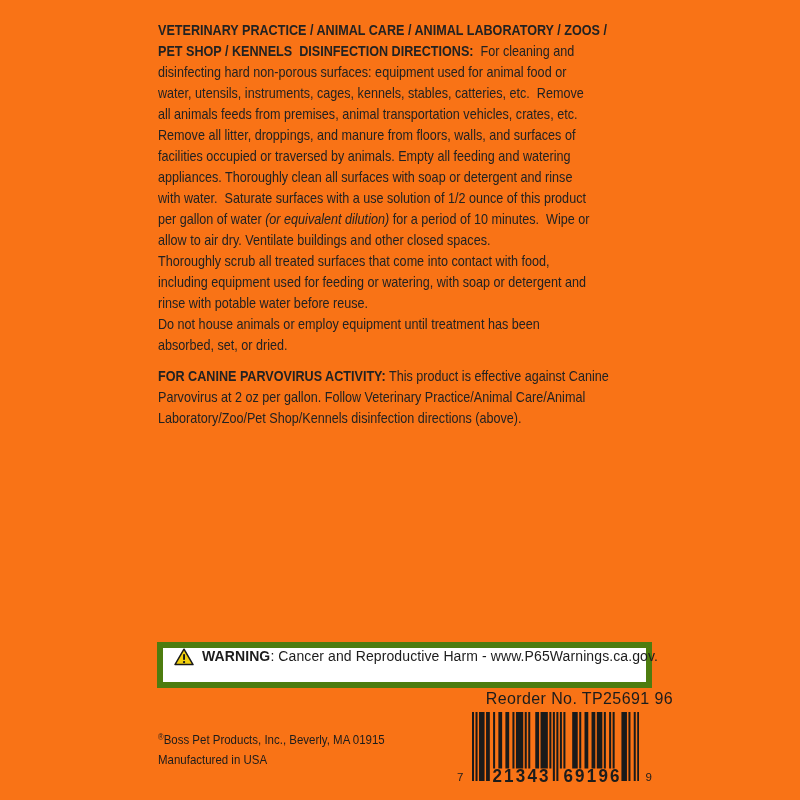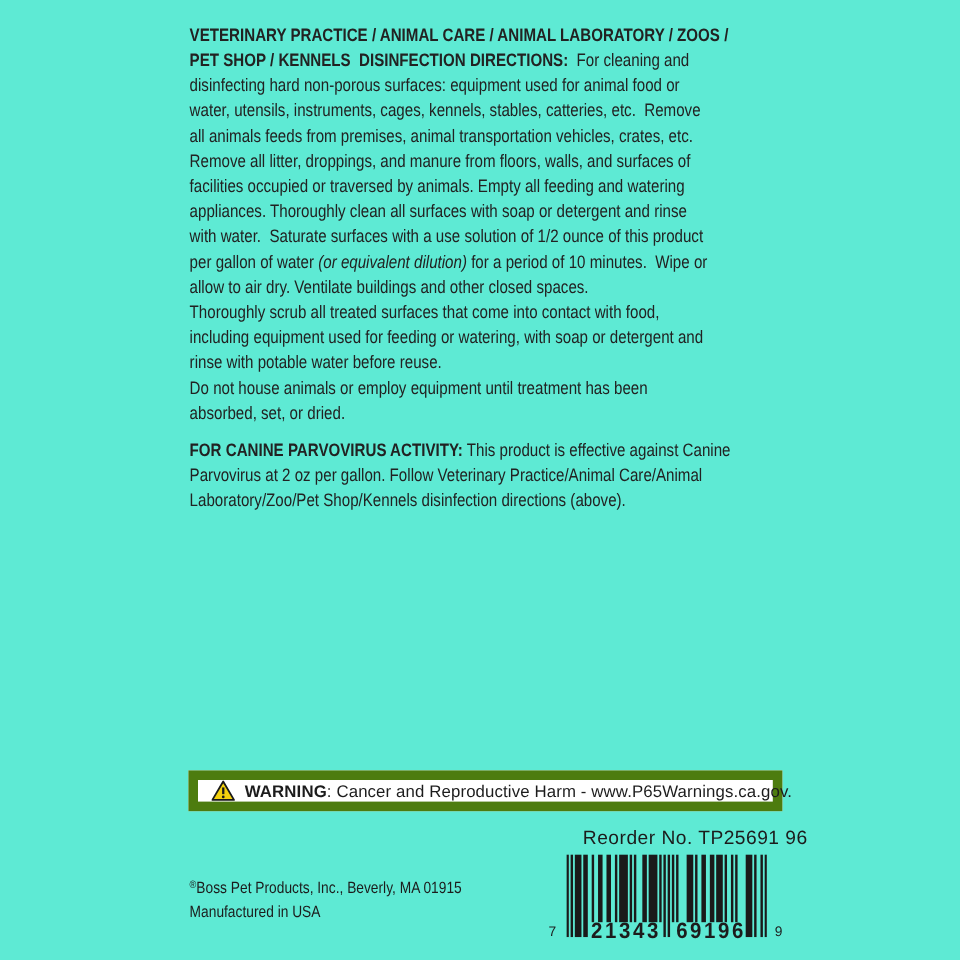--- a/index.html
+++ b/index.html
@@ -1,34 +1,34 @@
 <!DOCTYPE html>
 <html><head>
 <meta charset="utf-8">
 <style>
   html,body{margin:0;padding:0;background:#fff;}
   .page{
-    position:relative;width:800px;height:800px;background:#5eead4;
+    position:relative;width:800px;height:800px;background:#f97316;
     font-family:"Liberation Sans",sans-serif;color:#222;overflow:hidden;
   }
   
   .directions{
     position:absolute;left:158px;top:19px;width:610px;
     font-size:15px;line-height:21px;
     transform:scaleX(0.84);transform-origin:0 0;
   }
   .directions p{margin:0;white-space:pre-wrap;}
   .directions p + p{margin-top:10px;}
   .b{font-weight:bold;}
   .i{font-style:italic;}
   
   .warnbox{
-    position:absolute;left:157px;top:642px;width:495px;height:34px;
-    border:8px solid #4d7c0f;box-sizing:border-box;background:#fff;
-    display:flex;align-items:center;padding-left:11px;white-space:nowrap;
+    position:absolute;left:157px;top:642px;width:495px;height:46px;
+    border:6px solid #4d7c0f;box-sizing:border-box;background:#fff;
+    display:flex;align-items:flex-start;padding-left:11px;white-space:nowrap;
   }
   .warnbox .tri{flex:0 0 auto;margin-right:8px;display:block;}
   .warnbox .wtxt{font-size:14px;letter-spacing:0.1px;color:#1c1c1c;}
   
   .reorder{
     position:absolute;left:443px;top:690px;width:230px;text-align:right;
     font-size:16px;letter-spacing:0.4px;color:#1c1c1c;
   }
   
   .barcode{position:absolute;left:456px;top:712px;width:198px;height:74px;}

